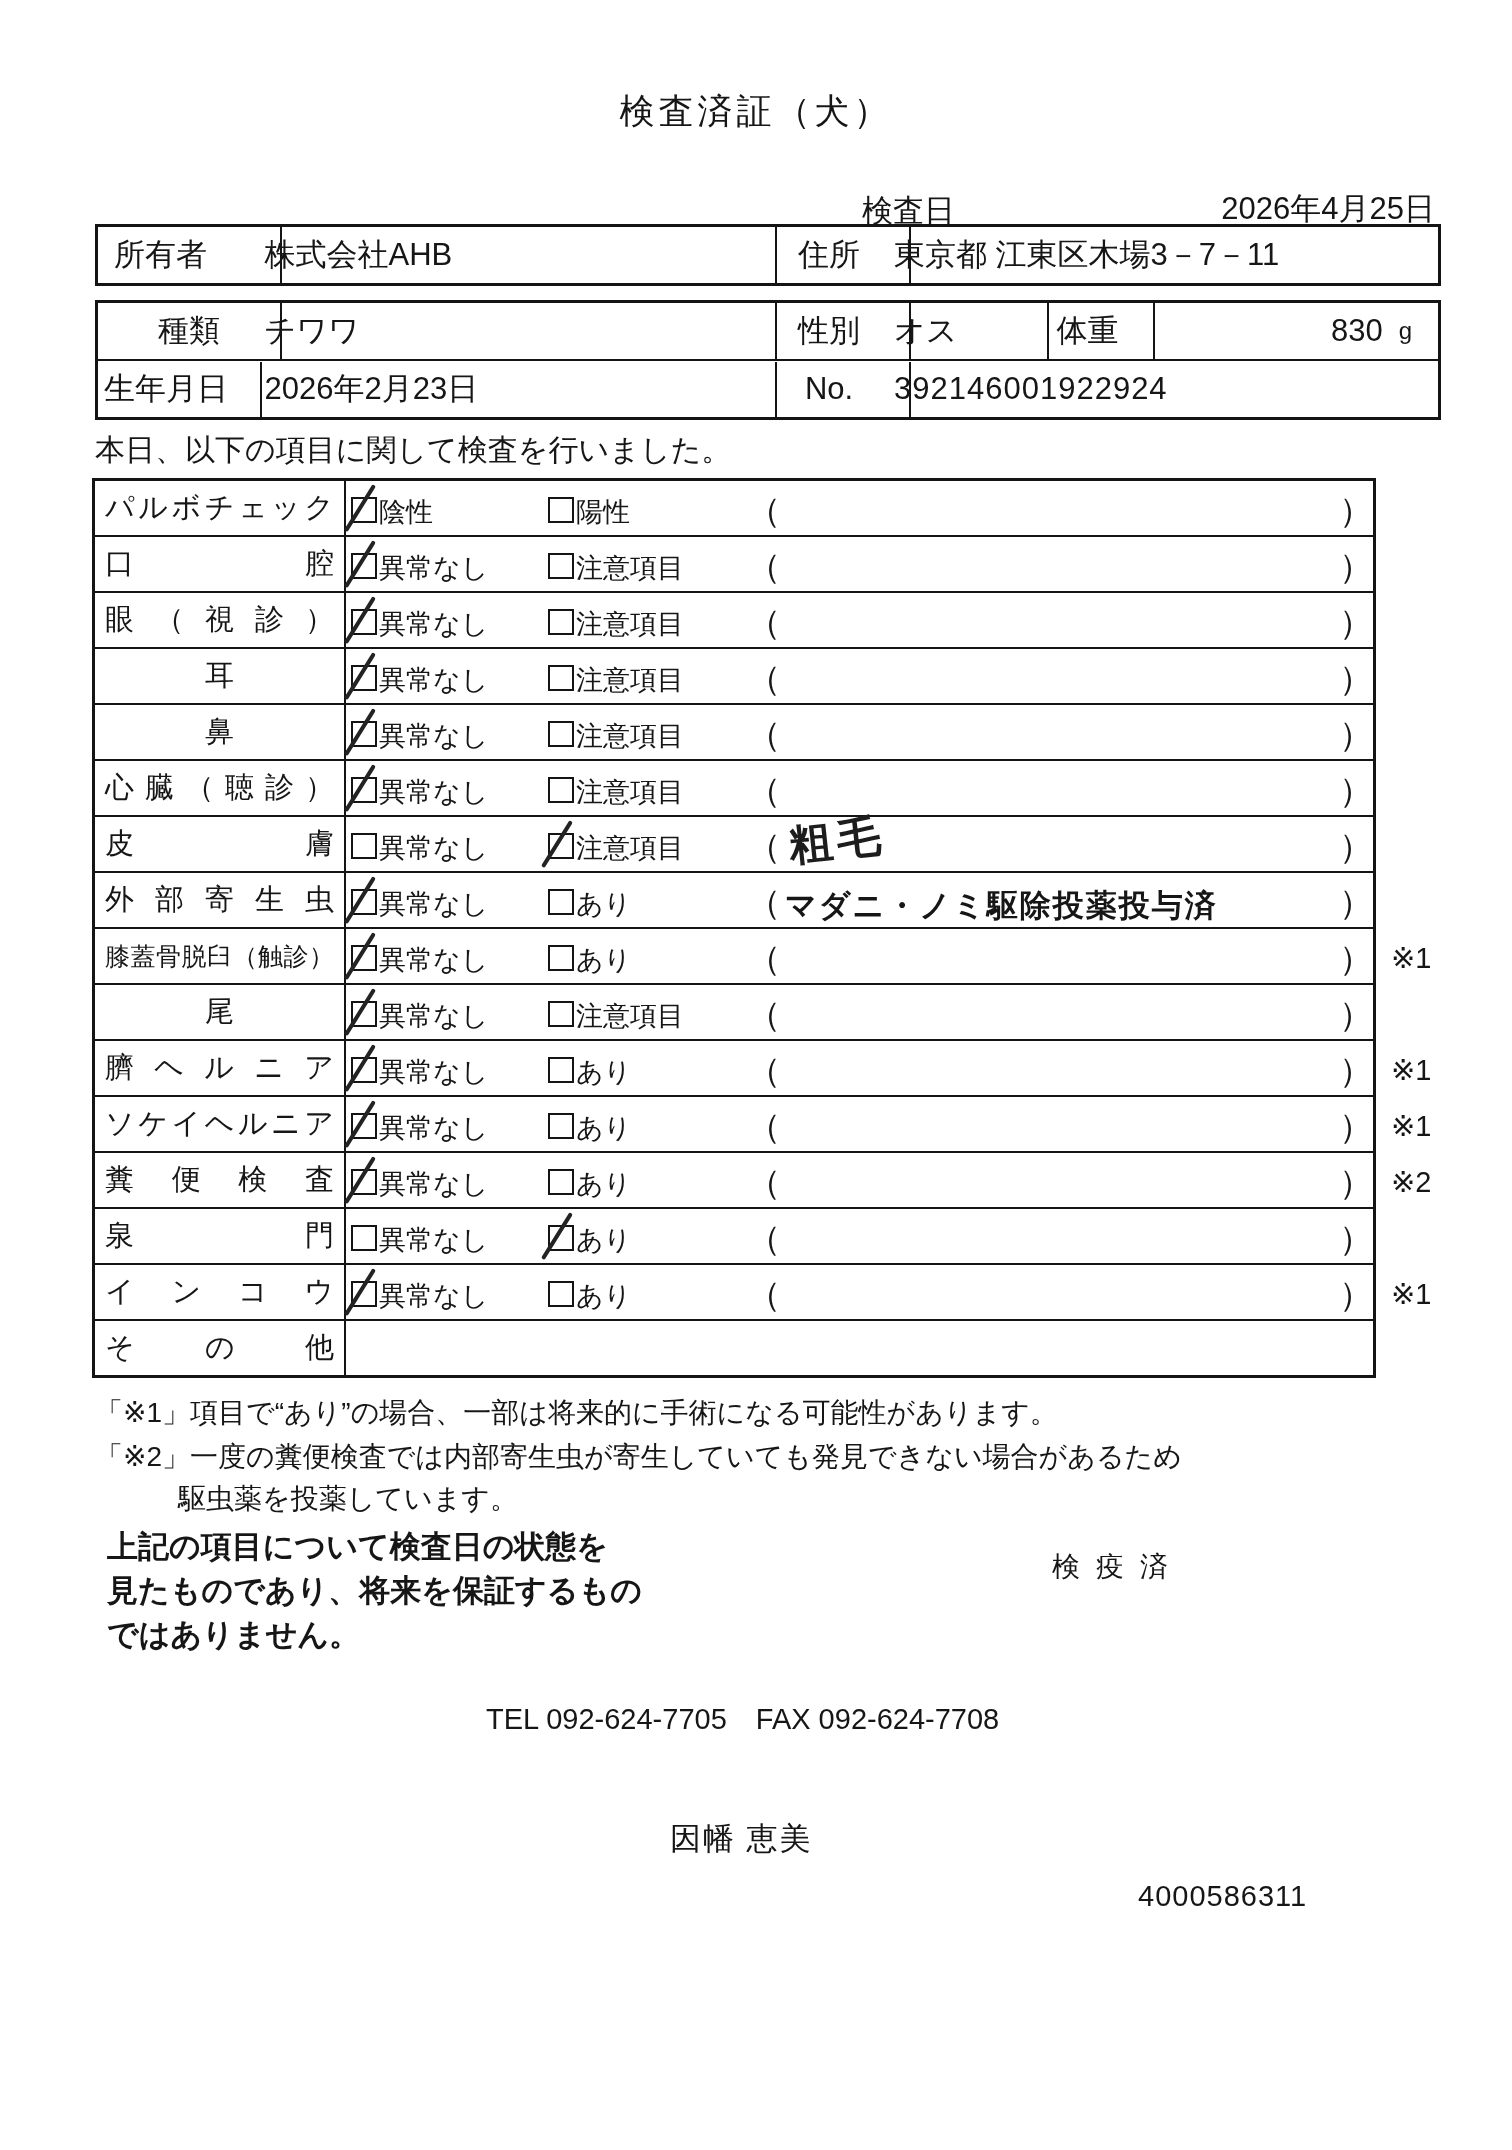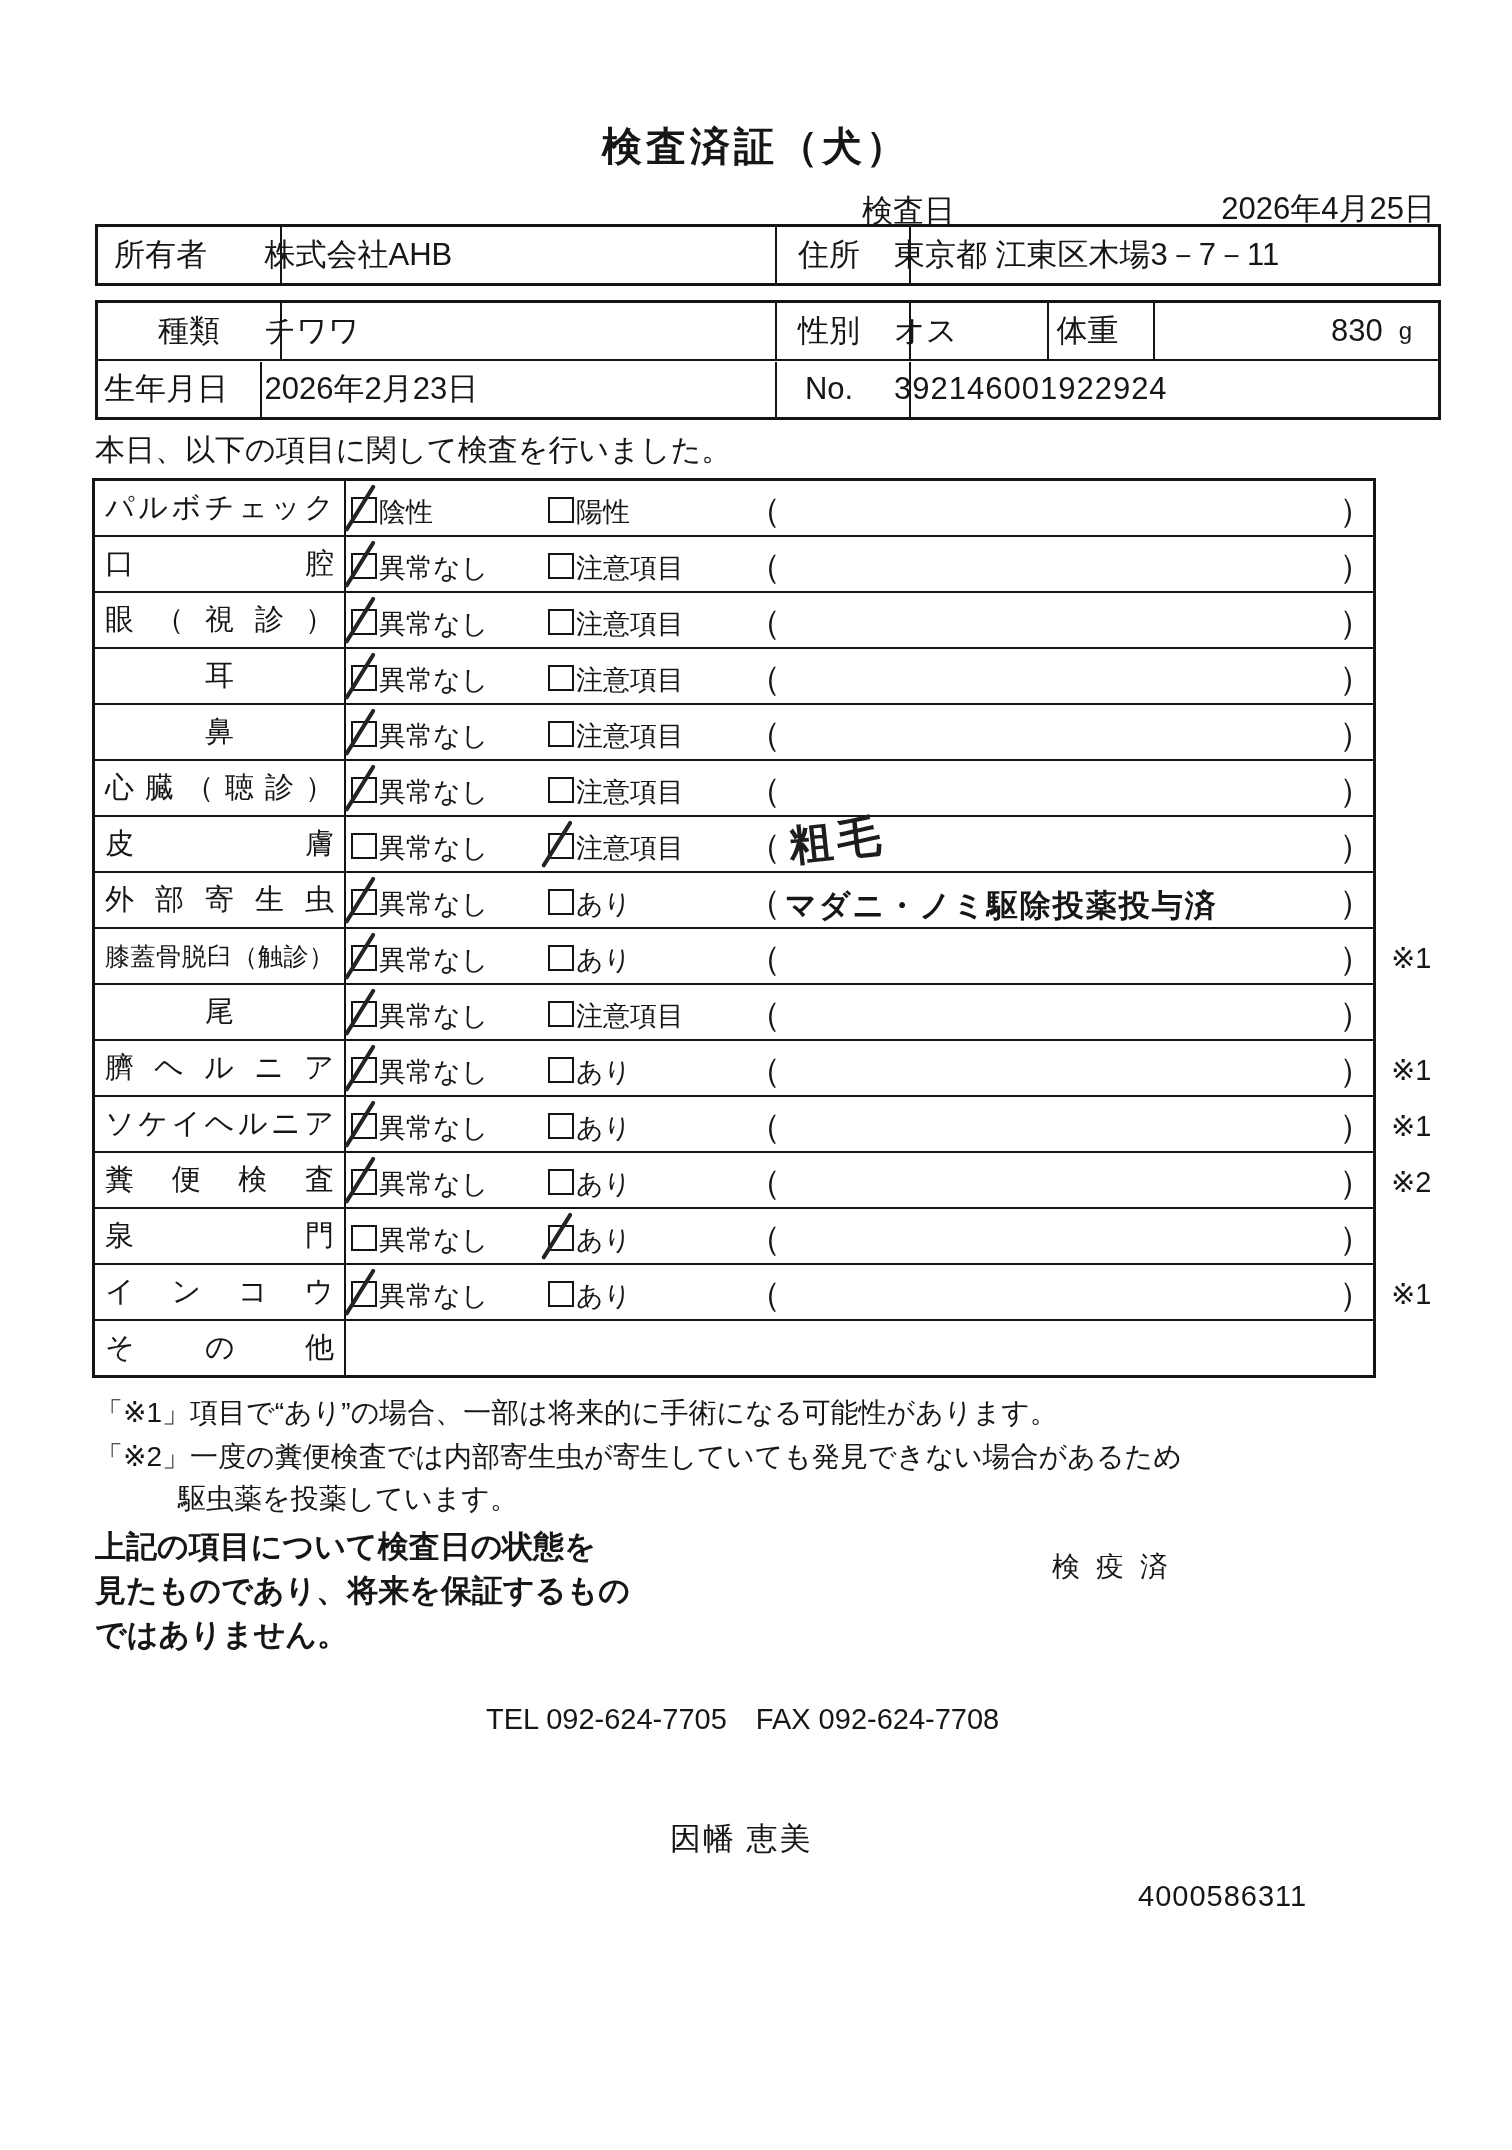--- a/index.html
+++ b/index.html
@@ -1,21 +1,21 @@
 <!DOCTYPE html>
 <html><head>
 <meta charset="utf-8">
 <style>
   html,body{margin:0;padding:0;background:#e8e8e8;}
   .page{position:relative;width:1512px;height:2150px;background:#ffffff;overflow:hidden;
         font-family:"Liberation Sans","DejaVu Sans",sans-serif;color:#161616;}
   .abs{position:absolute;}
 
   
-  .doc-title{top:119px;left:0;right:0;text-align:center;font-size:40px;font-weight:700;letter-spacing:4px;}
+  .doc-title{top:88px;left:0;right:0;text-align:center;font-size:35px;font-weight:400;letter-spacing:4px;}
   .insp-label{top:190px;left:862px;font-size:31px;font-weight:500;}
   .insp-date{top:188px;left:1185px;width:250px;text-align:right;font-size:31px;font-weight:500;}
 
   
   .itable{border:3px solid #141414;}
   .cell{position:absolute;top:0;bottom:0;display:flex;align-items:center;font-size:31px;}
   .cell.lab{justify-content:space-between;padding:0 16px;font-weight:500;}
   .cell.val{padding:0 14px;font-weight:500;}
   .bR{border-right:2.5px solid #141414;}
   .bB{border-bottom:2.5px solid #141414;}
@@ -39,21 +39,21 @@
   .o2{left:481px;}
   .paren{position:absolute;top:7px;font-size:34px;font-weight:400;}
   .popen{left:652px;}
   .pclose{left:1244px;}
   .pval{position:absolute;left:690px;top:12px;font-size:31px;font-weight:700;letter-spacing:2px;}
   .pval.hand{left:694px;top:-6px;font-size:44px;font-weight:600;transform:rotate(-6deg);letter-spacing:4px;color:#1d1d1d;}
   .remark{position:absolute;left:1296px;top:12px;font-size:29px;font-weight:500;white-space:nowrap;}
 
   
   .note{font-size:28px;font-weight:500;white-space:nowrap;}
-  .stmt{font-size:31px;font-weight:600;white-space:nowrap;}
+  .stmt{font-size:31px;font-weight:600;white-space:nowrap;margin-left:12px;}
   .stamp{top:1548px;left:1052px;font-size:28px;font-weight:500;letter-spacing:16px;}
   .addr{top:1636px;left:488px;font-size:28px;font-weight:500;}
   .addr .gap{display:inline-block;width:56px;}
   .telfax{top:1700px;left:486px;font-size:29px;font-weight:500;}
   .clinic{top:1766px;left:488px;font-size:37px;font-weight:500;letter-spacing:3px;}
   .person{top:1818px;left:670px;font-size:31px;font-weight:500;letter-spacing:2px;}
   .serial{top:1880px;left:1138px;font-size:29px;font-weight:500;letter-spacing:1px;}
 </style>
 </head>
 <body>

